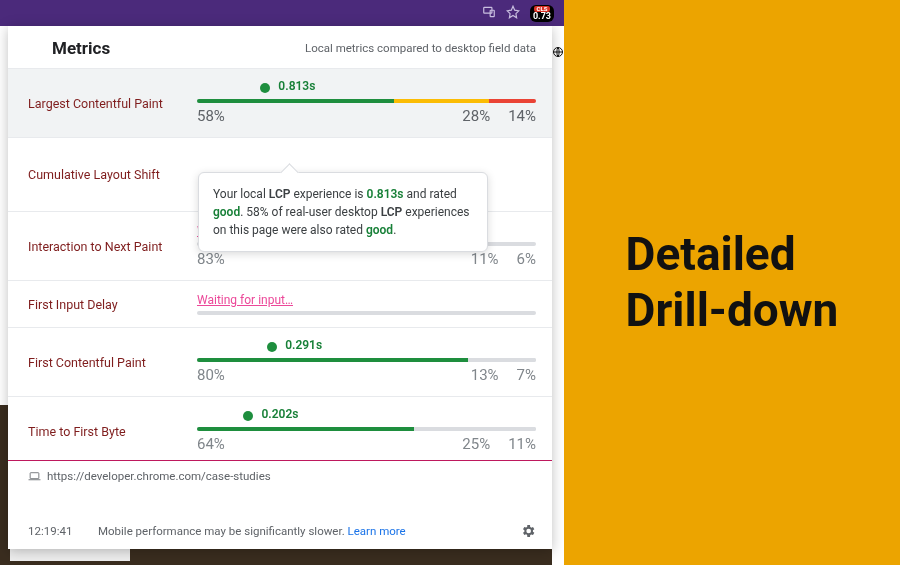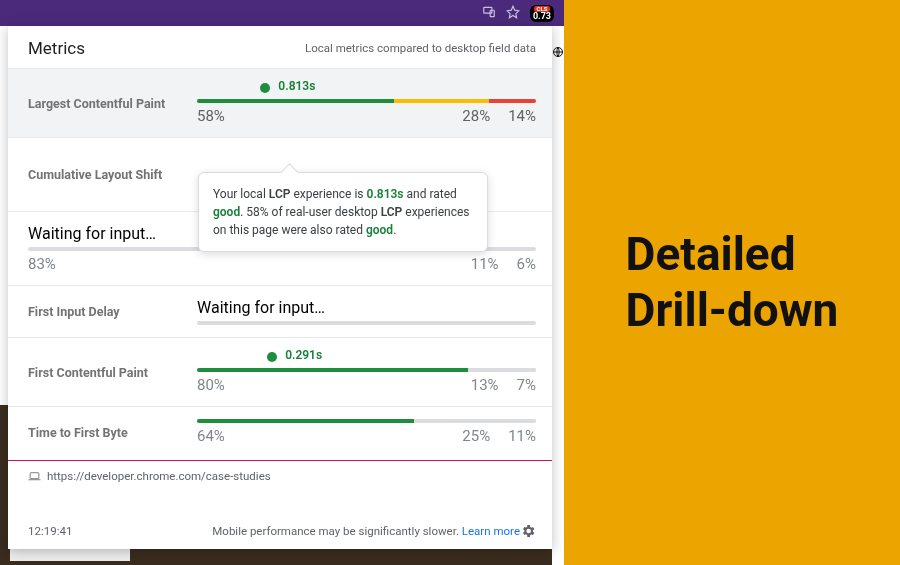--- a/index.html
+++ b/index.html
@@ -19,30 +19,30 @@
   
   .edge-left  { position:absolute; left:0;  top:26px; bottom:0; width:8px; background:#f8f9fa; border-right:1px solid #ddd; font-size:9px; color:#555; padding-top:20px; }
   .edge-right { position:absolute; right:0; top:26px; bottom:0; width:12px; background:#fff; display:flex; align-items:flex-start; justify-content:center; padding-top:20px; }
   .edge-left span{ display:block; transform:translateX(-2px);}
   .bg-dark { position:absolute; left:0; right:0; bottom:0; height:160px; background:#3a2d1f; }
   .bg-thumb { position:absolute; left:10px; bottom:4px; width:120px; height:14px; background:#eee; }
 
   
   .panel { position: absolute; left: 8px; top: 26px; right: 12px; bottom: 16px; background: #fff; box-shadow: 0 2px 12px rgba(0,0,0,.25); display:flex; flex-direction:column; font-size:12.5px; color:#202124;}
   .panel-head { display:flex; align-items:center; justify-content:space-between; padding:12px 16px 10px 20px; }
-  .panel-head h2 { font-size:17px; font-weight:400; }
+  .panel-head h2 { font-size:17px; font-weight:700;margin-left:24px; }
   .panel-head .sub { font-size:11.5px; color:#5f6368; }
 
   .rows { flex:1; overflow:hidden; }
   .row { display:flex; align-items:center; gap:14px; padding:12px 16px 12px 20px; border-top:1px solid #e8eaed; position:relative;}
   .row.first { background:#f1f3f4; }
-  .row .name { width:155px; font-size:12.5px; color:#737373;font-weight:bold; }
+  .row .name { width:155px; font-size:12.5px; color:#7f1d1d; }
   .row .bars { flex:1; display:flex; flex-direction:column; gap:4px; }
   .value-line { display:flex; align-items:center; gap:6px; font-size:12.5px; font-weight:600; color:#188038;}
-  .value-line.waiting { color:#000000; font-weight:400; font-size:16px;}
+  .value-line.waiting { color:#ec4899; font-weight:400; font-size:12px;text-decoration:underline;}
   .bar { height:4px; border-radius:2px; background:#dadce0; position:relative; display:flex; overflow:hidden;}
   .seg { height:100%; }
   .seg.good  { background:#1e8e3e; }
   .seg.ni    { background:#fbbc04; }
   .seg.poor  { background:#ea4335; }
   .pcts { display:flex; font-size:15px; color:#5f6368; }
   .pcts span:first-child{ }
   .pcts span:nth-child(2){ margin-left:auto; margin-right:18px;}
   .pcts span:last-child{ }
   .pcts.grey span{ color:#80868b;}
@@ -53,21 +53,21 @@
   .tooltip::before{ content:""; position:absolute; top:-7px; left:84px; width:12px; height:12px; background:#fff; border-left:1px solid #dadce0; border-top:1px solid #dadce0; transform:rotate(45deg);}
   .tooltip b.good{ color:#188038; font-weight:600;}
   .tooltip b{ font-weight:600;}
 
   
   .foot { border-top:1px solid #be185d; padding:8px 16px 10px 20px; font-size:11.5px; color:#5f6368;}
   .foot-row1{ display:flex; align-items:center; gap:6px; margin-bottom:4px;}
   .foot-row1 svg{ width:13px; height:11px;}
   .foot-row2{ display:flex; align-items:center;margin-top:40px; }
   .foot-row2 .time{ width:70px;}
-  .foot-row2 .msg{ flex:1; text-align:right;}
+  .foot-row2 .msg{ flex:1; text-align:left;}
   .foot-row2 a{ color:#1a73e8; text-decoration:none;}
   .gear{ width:16px; height:16px; }
   .row .bars .topline{ position:relative; height:14px;}
   .topline .marker{ top:2px;}
   .topline .val{ position:absolute; top:-2px; font-size:12px; font-weight:600; color:#188038;}
 </style>
 </head>
 <body>
 
 <div class="stage">
@@ -122,20 +122,21 @@
               </div>
           </div>
         </div>
 
         <div class="row" style="height:74px">
           <div class="name">Cumulative Layout Shift</div>
           <div class="bars"></div>
         </div>
 
         <div class="row">
+          <div class="name">Interaction to Next Paint</div>
           <div class="bars">
             <div class="value-line waiting">Waiting for input…</div>
             <div class="bar">
                 <div class="seg" style="width:100%;background:#dadce0"></div>
               </div>
             <div class="pcts grey">
                 <span>83%</span>
                 <span>11%</span>
                 <span>6%</span>
               </div>
@@ -168,20 +169,24 @@
                 <span>80%</span>
                 <span>13%</span>
                 <span>7%</span>
               </div>
           </div>
         </div>
 
         <div class="row">
           <div class="name">Time to First Byte</div>
           <div class="bars">
+            <div class="topline">
+              <span class="marker" style="left:15%"></span>
+              <span class="val" style="left:19%">0.202s</span>
+            </div>
             <div class="bar">
               <div class="seg good" style="width:64%"></div>
                 <div class="seg" style="width:25%;background:#dadce0"></div>
                 <div class="seg" style="width:11%;background:#dadce0"></div>
             </div>
             <div class="pcts grey">
                 <span>64%</span>
                 <span>25%</span>
                 <span>11%</span>
               </div>

